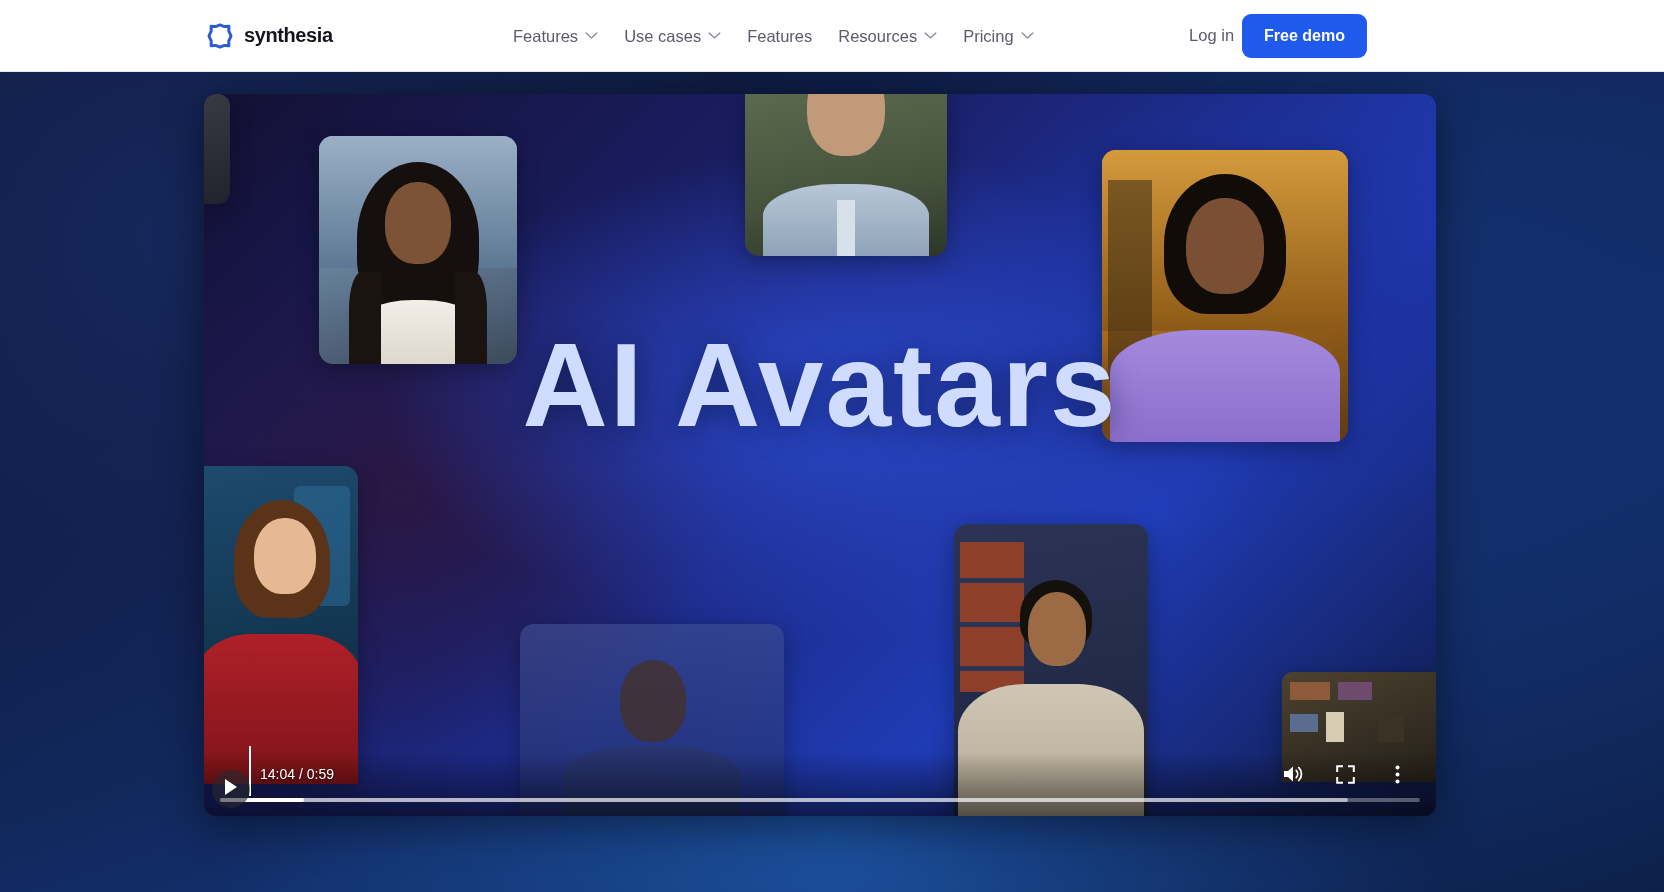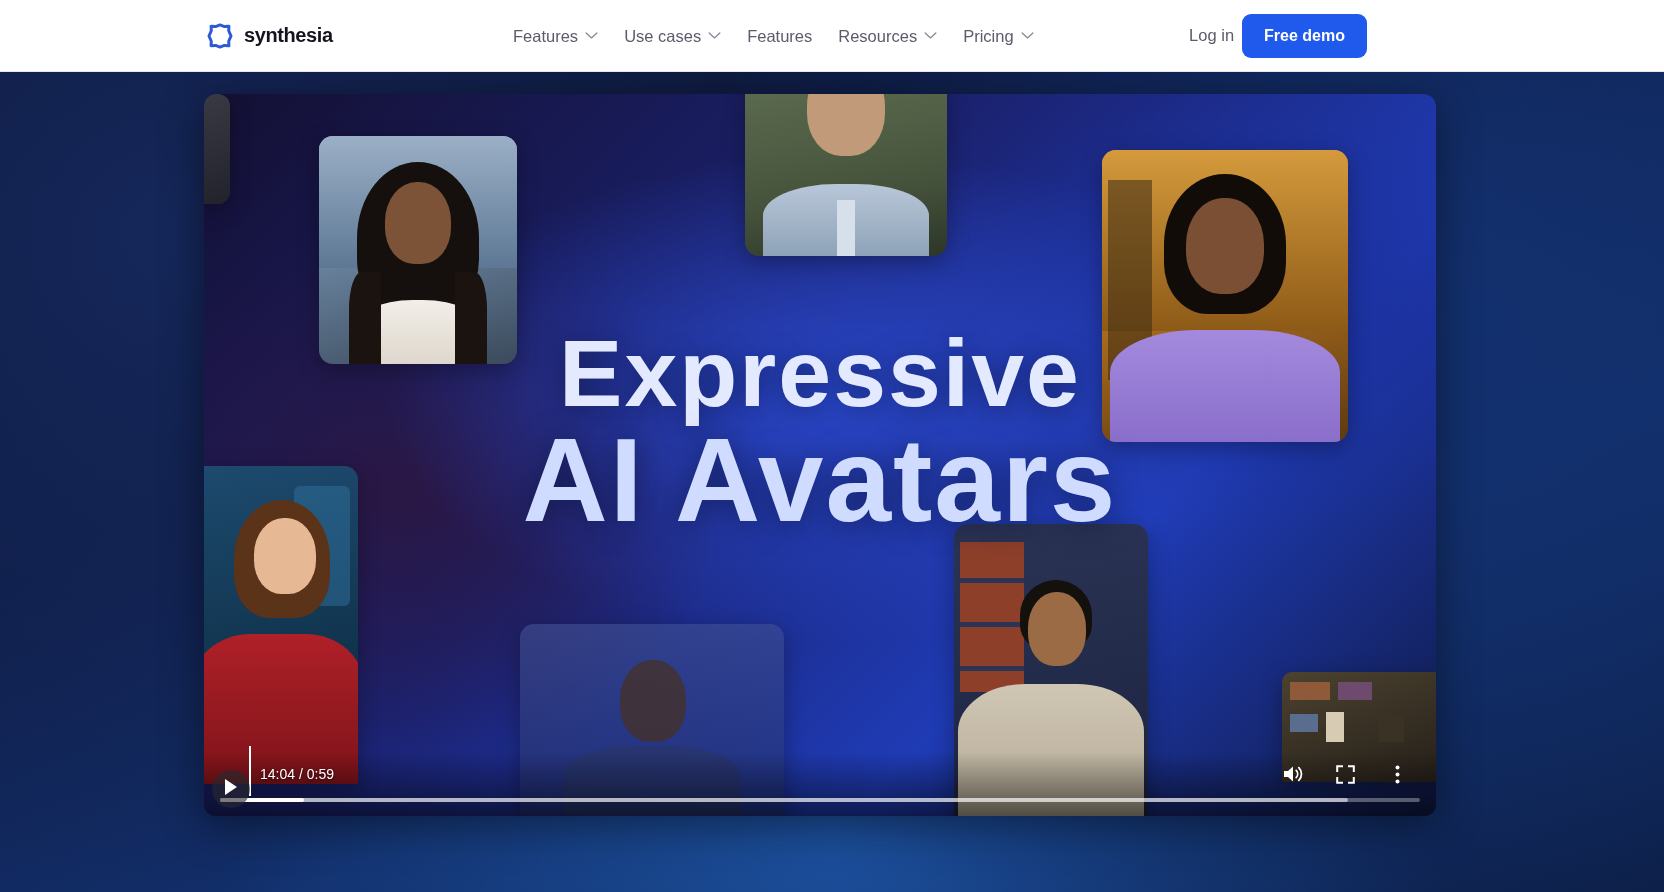--- a/index.html
+++ b/index.html
@@ -326,21 +326,20 @@
     <div class="tile" style="left:1078px; top:578px; width:158px; height:110px; border-radius:10px 0 0 0;
                 background:linear-gradient(160deg,#4c4230,#241f18);">
       <div style="position:absolute;left:8px;top:10px;width:40px;height:18px;background:#8e5a3a;"></div>
       <div style="position:absolute;left:56px;top:10px;width:34px;height:18px;background:#6d4a6e;"></div>
       <div style="position:absolute;left:8px;top:42px;width:28px;height:18px;background:#5a6d8e;"></div>
       <div style="position:absolute;left:44px;top:40px;width:18px;height:30px;background:#d8cbb4;"></div>
       <div style="position:absolute;left:96px;top:44px;width:26px;height:26px;background:#3b3226;"></div>
     </div>
 
     <div class="vtitle">
-      <span class="l1">Expressive</span>
       <span class="l2">AI Avatars</span>
     </div>
 
     <div class="controls">
 
       <div class="seek-caret"></div>
 
       <div class="play-circle">
         <span>
           <svg width="16" height="18" viewBox="0 0 16 18">

